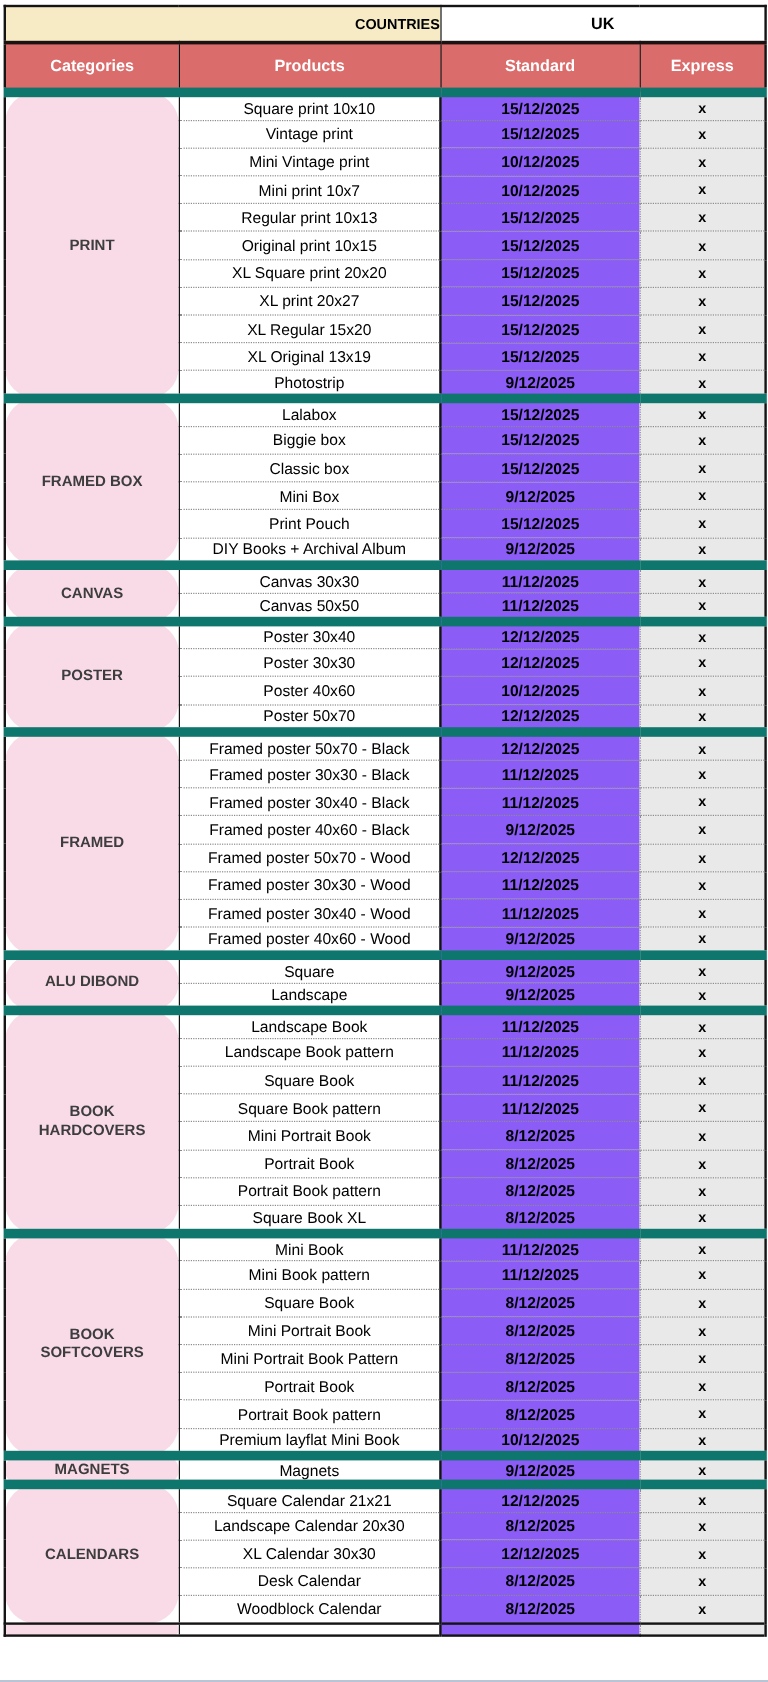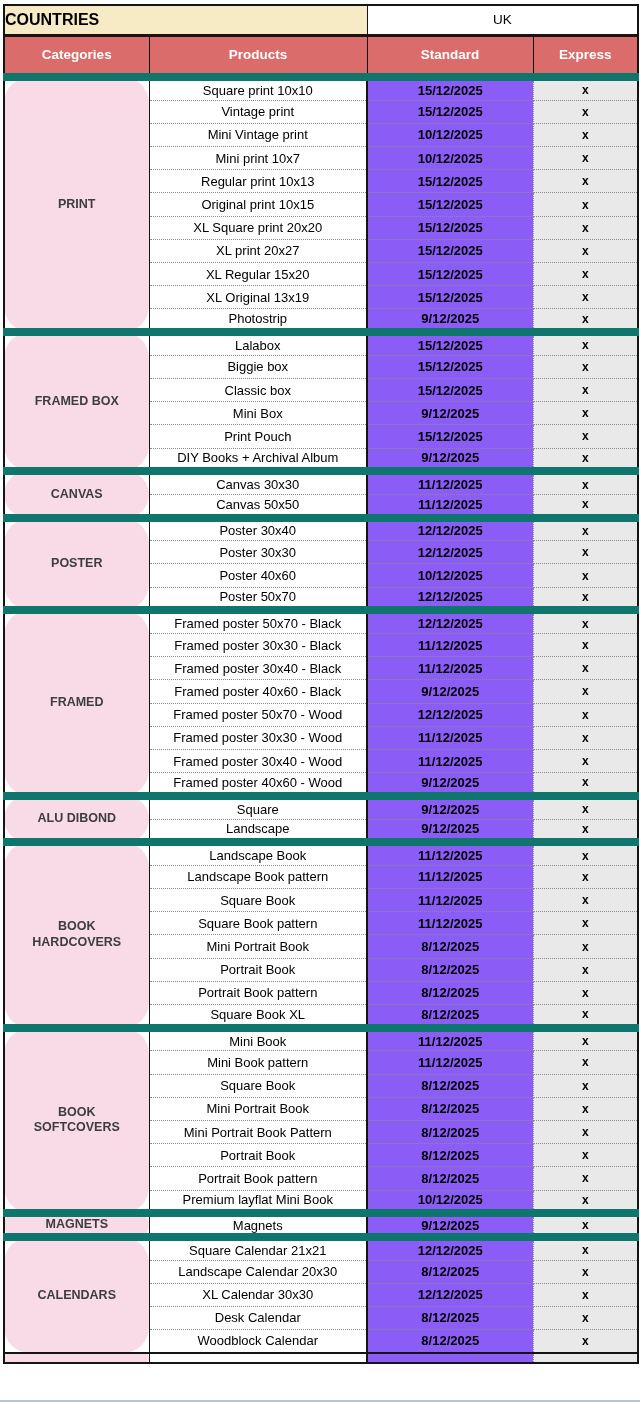--- a/index.html
+++ b/index.html
@@ -22,31 +22,31 @@
   col.c-cat { width: 145px; }
   col.c-prod { width: 218px; }
   col.c-std { width: 166px; }
   col.c-exp { width: 105px; }
 
   
   th.countries {
     background: #F7EBC5;
     color: #000000;
     font-weight: bold;
-    font-size: 16px;
+    font-size: 12px;
     height: 30px;
-    text-align: left;
+    text-align: right;
     vertical-align: middle;
     border: 1px solid #141414;
     border-bottom: 3px solid #1d1212;
   }
   th.country {
     background: #ffffff;
     color: #000000;
-    font-weight: normal;
+    font-weight: bold;
     font-size: 13.5px;
     height: 30px;
     text-align: center;
     vertical-align: middle;
     border: 1px solid #141414;
     border-bottom: 3px solid #1d1212;
   }
 
   
   th.col-h {

